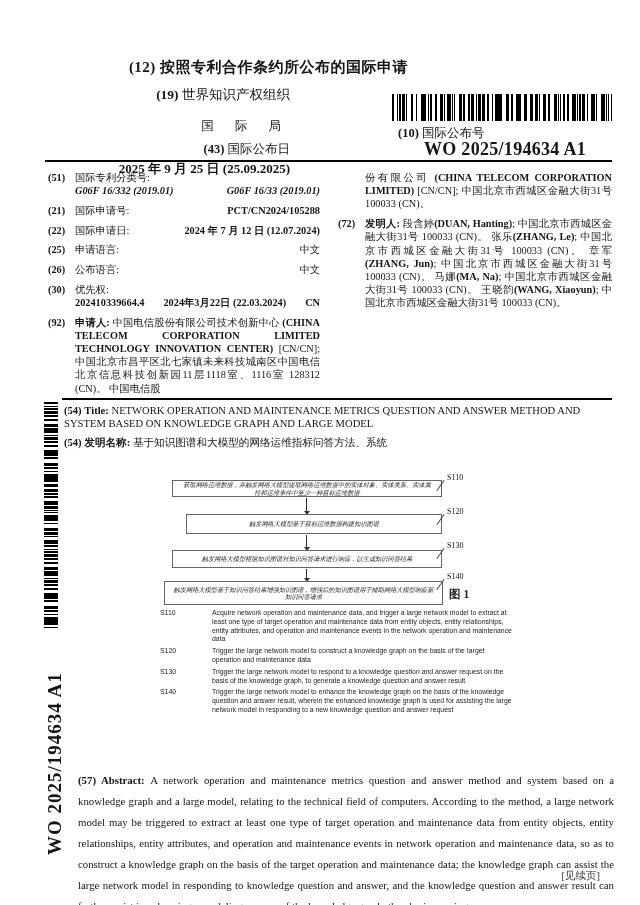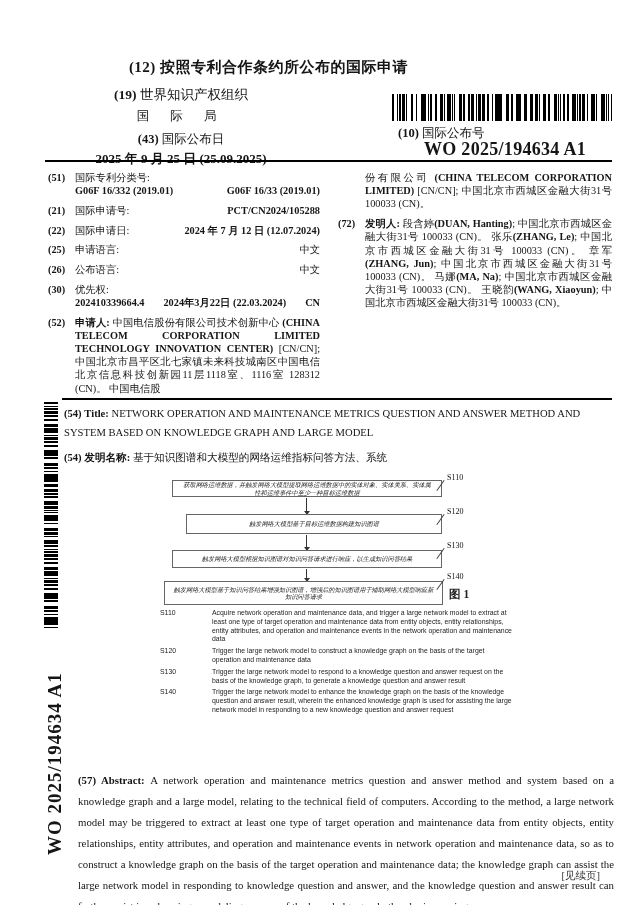--- a/index.html
+++ b/index.html
@@ -4,23 +4,23 @@
 <style>
   html,body{margin:0;padding:0;background:#fff;}
   #page{position:relative;width:640px;height:905px;background:#ffffff;overflow:hidden;
         font-family:"Liberation Serif","DejaVu Serif",serif;color:#151515;}
   .bold{font-weight:bold}
   .rb{font-weight:bold}
 
   
   .doc-kind{position:absolute;top:58px;left:0;width:537px;text-align:center;
             font-size:15px;font-weight:bold;letter-spacing:.5px}
-  .hdr-left{position:absolute;top:86px;left:72px;width:218px;text-align:center}
+  .hdr-left{position:absolute;top:86px;left:72px;width:218px;text-align:right}
   .hdr-left .l1{font-size:13.5px}
-  .hdr-left .bureau{font-size:12.5px;letter-spacing:9px;margin-top:4px}
+  .hdr-left .bureau{font-size:12.5px;letter-spacing:9px;margin-top:14px}
   .hdr-left .l3{font-size:12.5px;margin-top:6px}
   .hdr-left .l4{font-size:13px;font-weight:bold;margin-top:2px}
 
   .logo{position:absolute;top:85px;left:278px;width:118px;text-align:center}
   .logo svg{display:block;margin:0 auto}
   .logo-text{font-family:"Liberation Sans","DejaVu Sans",sans-serif;font-size:14.5px;
              margin-top:1px;letter-spacing:1px;color:#1a1a1a;white-space:nowrap}
   .logo-text .w{font-weight:bold;letter-spacing:2px}
   .logo-text .sep{font-weight:300;color:#777;padding:0 4px}
   .logo-text .p{font-weight:500;letter-spacing:3px}
@@ -37,27 +37,27 @@
 
   
   .col{position:absolute;top:171px;font-size:10.3px;line-height:13.2px}
   .col-left{left:48px;width:272px}
   .col-right{left:338px;width:274px}
   .b-row{position:relative;padding-left:27px;margin-bottom:6.5px}
   .b-num{position:absolute;left:0;top:0;font-weight:bold}
   .kv{display:flex;justify-content:space-between}
   .kv .fv{font-weight:bold;white-space:nowrap}
   .kv .fv-plain{white-space:nowrap}
-  .codes{display:flex;justify-content:space-between;font-weight:bold;}
+  .codes{display:flex;justify-content:space-between;font-weight:bold;font-style:italic}
   .prio{display:flex;justify-content:space-between;font-weight:bold}
   .para{text-align:justify}
 
   
   .rule2{position:absolute;top:398px;left:62px;width:550px;height:1.5px;background:#000}
-  .title-sec{position:absolute;top:404px;left:64px;width:548px;font-size:10.6px;line-height:19px}
+  .title-sec{position:absolute;top:404px;left:64px;width:548px;font-size:10.6px;line-height:13px}
   .title-sec .t-num{font-weight:bold}
   .t-zh{margin-top:6px}
 
   
   .barcode-side{position:absolute;top:402px;left:44px;width:14px;height:226px;background-color:#fff;
     background-image:
       repeating-linear-gradient(180deg,#000 0 2px,rgba(0,0,0,0) 2px 4px,#000 4px 5px,rgba(0,0,0,0) 5px 9px,#000 9px 12px,rgba(0,0,0,0) 12px 13px),
       repeating-linear-gradient(180deg,#000 0 1px,rgba(0,0,0,0) 1px 6px,#000 6px 8px,rgba(0,0,0,0) 8px 11px)}
   .side-pubno{position:absolute;left:44px;top:645px;height:238px;width:26px;
       writing-mode:vertical-rl;transform:rotate(180deg);
@@ -141,21 +141,21 @@
     <div class="b-row">
       <span class="b-num">(30)</span>
       <div>优先权:</div>
       <div class="prio">
         <span>202410339664.4</span>
         <span>2024年3月22日 (22.03.2024)</span>
         <span>CN</span>
       </div>
     </div>
     <div class="b-row para">
-      <span class="b-num">(52)</span>
+      <span class="b-num">(92)</span>
       <span><span class="rb">申请人: </span><span>中国电信股份有限公司技术创新中心 </span><span class="rb">(CHINA TELECOM CORPORATION LIMITED TECHNOLOGY INNOVATION CENTER)</span><span> [CN/CN]; 中国北京市昌平区北七家镇未来科技城南区中国电信北京信息科技创新园11层1118室、1116室 128312 (CN)。 中国电信股</span></span>
     </div>
   </div>
 
   <div class="col col-right">
     <div class="b-row para">
       <span><span>份有限公司 </span><span class="rb">(CHINA TELECOM CORPORATION LIMITED)</span><span> [CN/CN]; 中国北京市西城区金融大街31号 100033 (CN)。</span></span>
     </div>
     <div class="b-row para">
       <span class="b-num">(72)</span>

